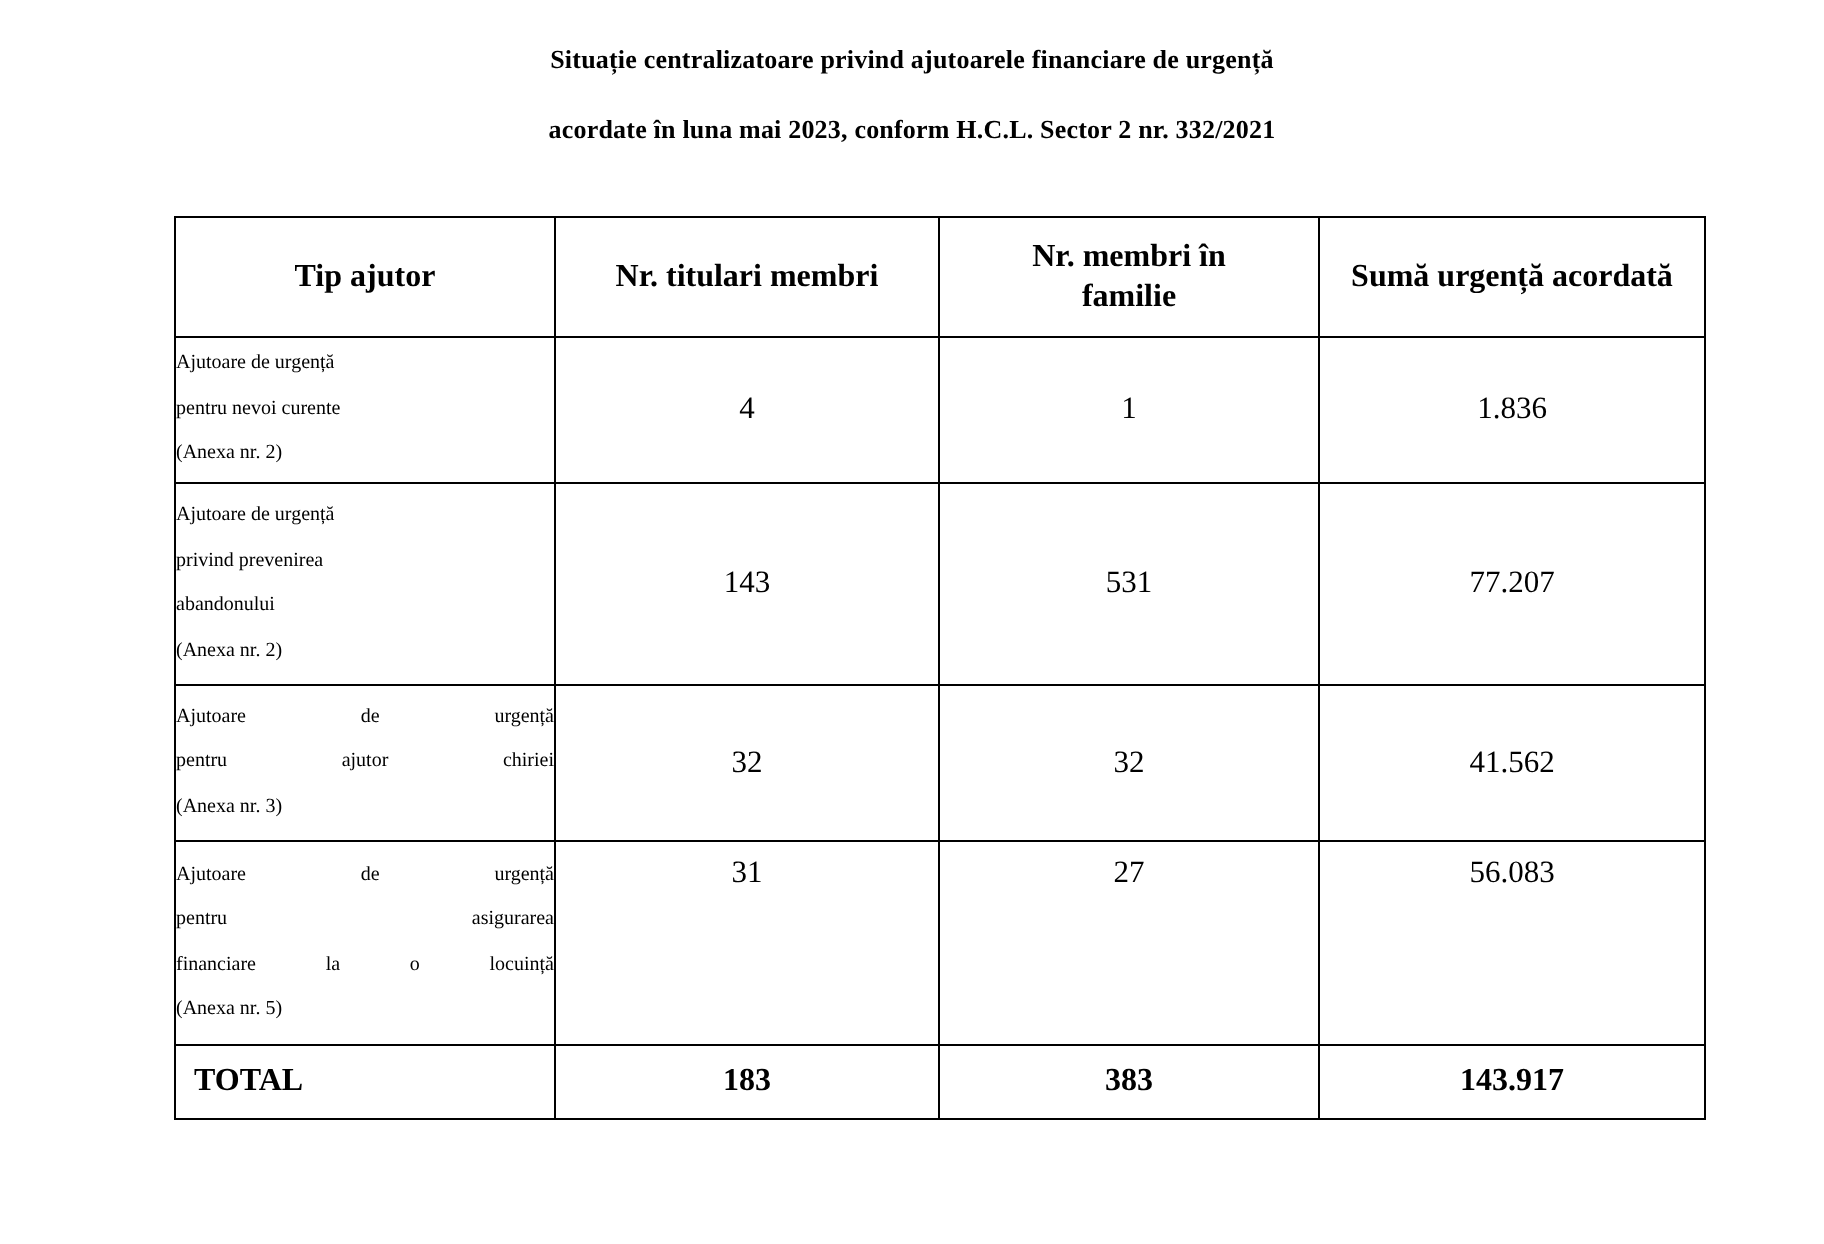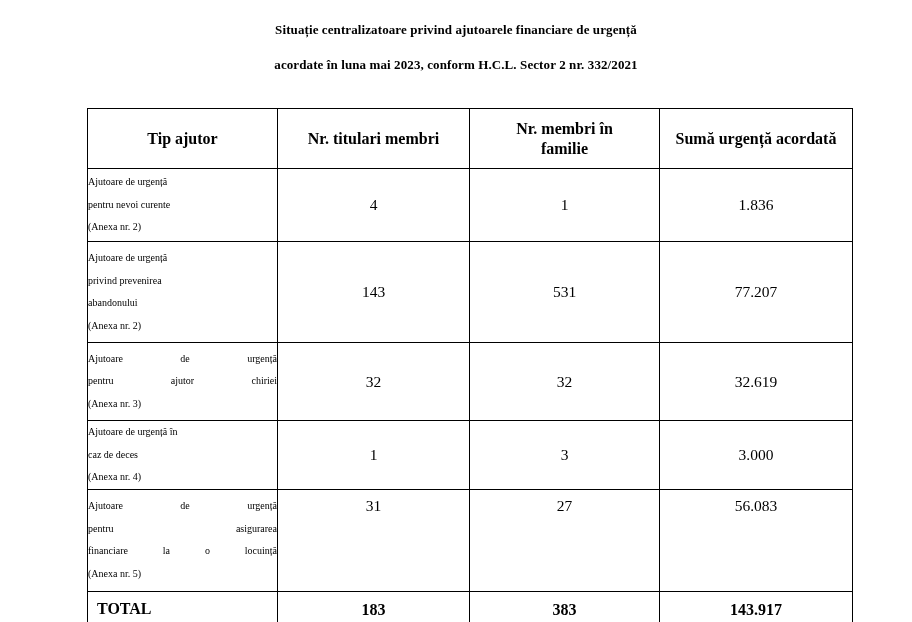--- a/index.html
+++ b/index.html
@@ -178,33 +178,23 @@
       </tr>
 
       <tr class="r3">
         <td class="label-cell justify">
           <span class="ln j">Ajutoare de urgență</span>
           <span class="ln j">pentru ajutor chiriei</span>
           <span class="ln">(Anexa nr. 3)</span>
         </td>
         <td class="num-cell">32</td>
         <td class="num-cell">32</td>
-        <td class="num-cell">32.619</td>
-      </tr>
-
-      <tr class="r4">
-        <td class="label-cell">
-          <span class="ln">Ajutoare de urgență în</span>
-          <span class="ln">caz de deces</span>
-          <span class="ln">(Anexa nr. 4)</span>
-        </td>
-        <td class="num-cell">1</td>
-        <td class="num-cell">3</td>
-        <td class="num-cell">3.000</td>
-      </tr>
+        <td class="num-cell">41.562</td>
+      </tr>
+
 
       <tr class="r5">
         <td class="label-cell justify">
           <span class="ln j">Ajutoare de urgență</span>
           <span class="ln j">pentru asigurarea</span>
           <span class="ln j">financiare la o locuință</span>
           <span class="ln">(Anexa nr. 5)</span>
         </td>
         <td class="num-cell top">31</td>
         <td class="num-cell top">27</td>

